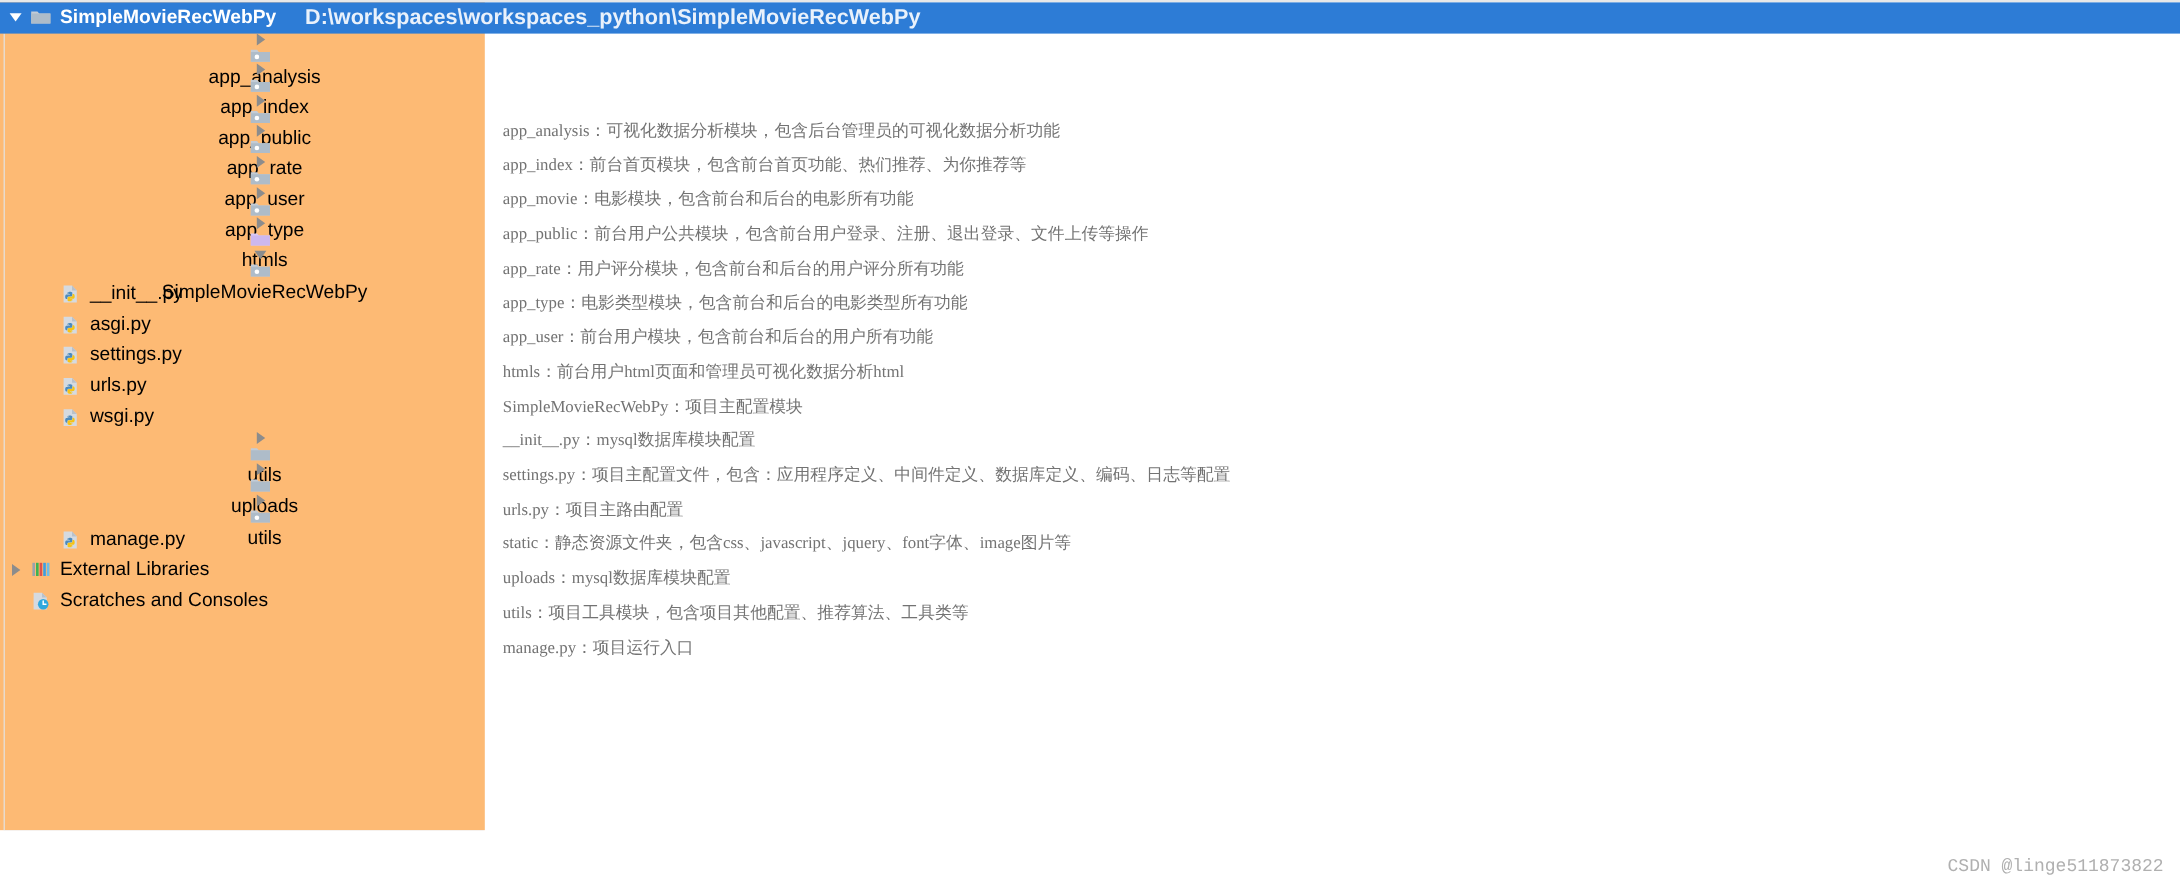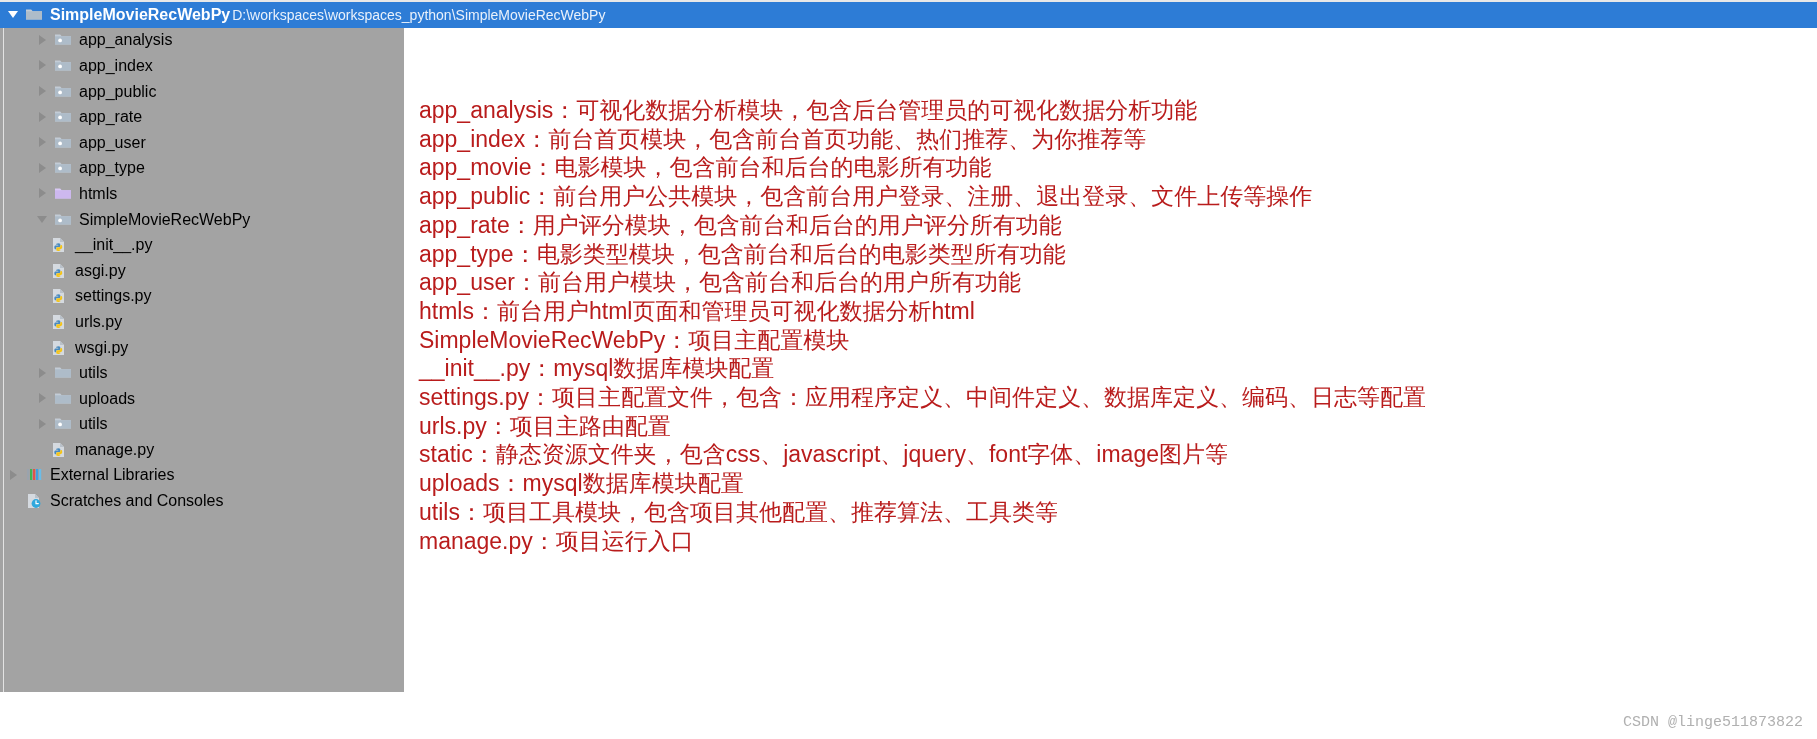--- a/index.html
+++ b/index.html
@@ -32,21 +32,21 @@
     background: #e8e8e8;
   }
 
   
   #tree-panel {
     position: absolute;
     left: 0;
     top: 2px;
     width: 404px;
     height: 690px;
-    background: #a3a3a3;
+    background: #fdba74;
     box-sizing: border-box;
   }
 
   
   .tree-left-rule {
     position: absolute;
     left: 3px;
     top: 26px;
     width: 1px;
     height: 664px;
@@ -109,43 +109,43 @@
     height: 16px;
     flex: 0 0 18px;
     margin-right: 7px;
     position: relative;
   }
   .ico svg { display: block; }
 
   .label { line-height: 1; }
 
   .path-label {
-    margin-left: 2px;
-    font-weight: normal;
-    font-size: 14px;
+    margin-left: 24px;
+    font-weight: bold;
+    font-size: 18px;
     color: #e9f1fb;
   }
 
   
   .lvl0 { padding-left: 8px; }
-  .lvl1 { padding-left: 37px; }
+  .lvl1 { padding-left: 37px; flex-direction: column; }
   .lvl2 { padding-left: 33px; }
 
   
   #desc {
     position: absolute;
     left: 419px;
     top: 96px;
     width: 1370px;
   }
   .desc-line {
-    font-family: Liberation Sans, sans-serif;
-    font-size: 23px;
+    font-family: Liberation Serif, serif;
+    font-size: 14px;
     line-height: 28.7px;
-    color: #b91c1c;
+    color: #737373;
     white-space: pre;
     letter-spacing: 0px;
   }
 
   
   #watermark {
     position: absolute;
     right: 14px;
     bottom: 8px;
     font-size: 15px;

